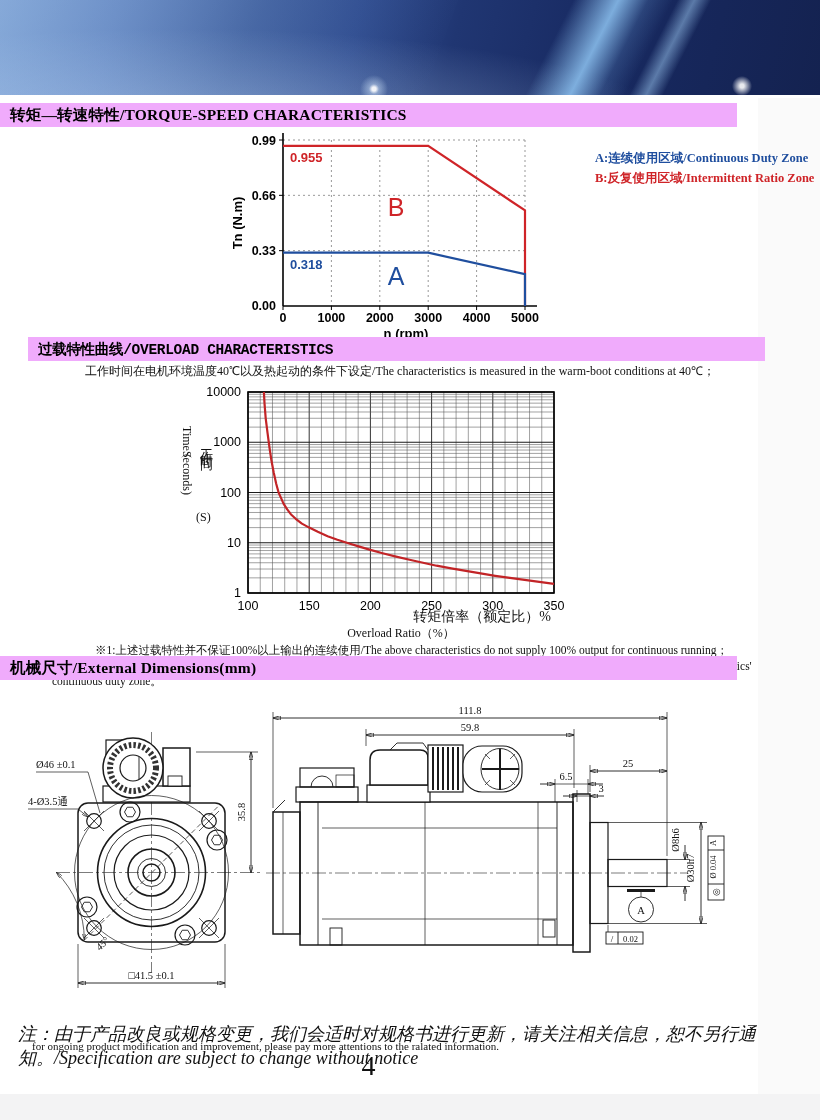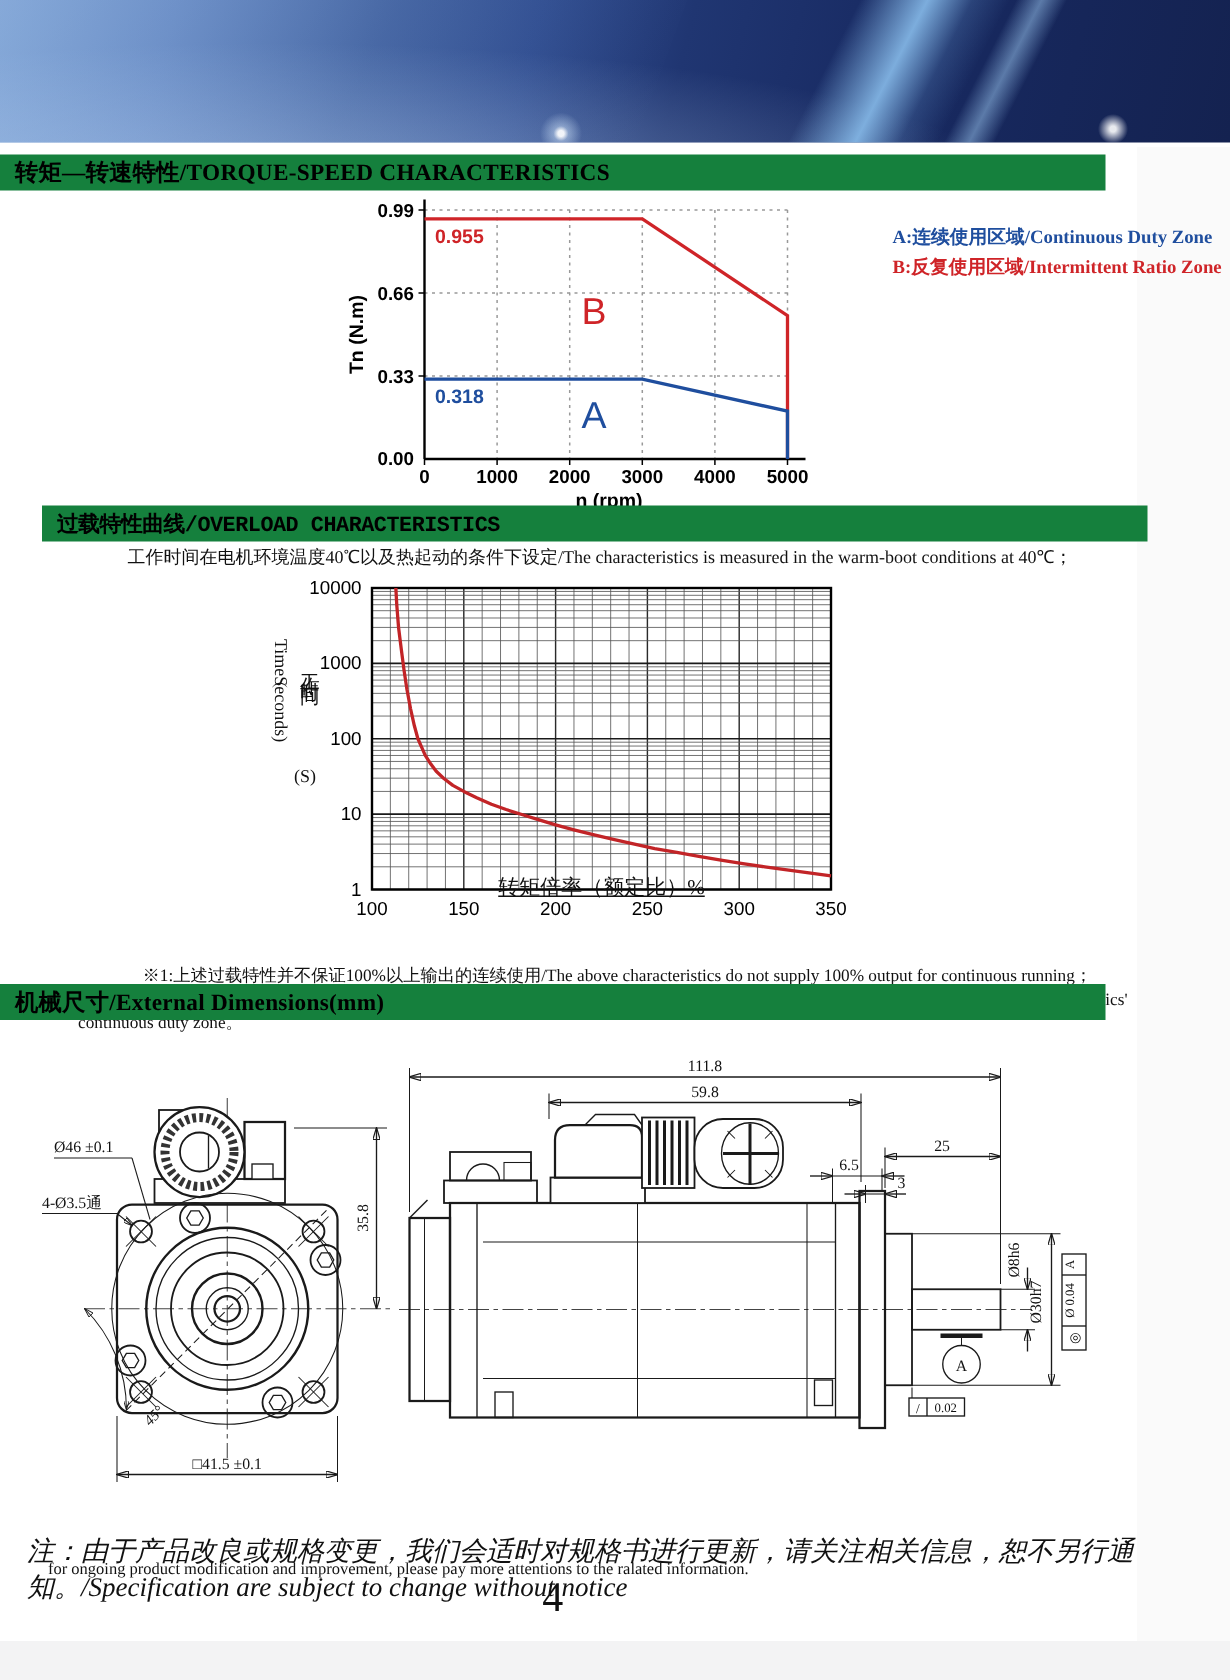--- a/index.html
+++ b/index.html
@@ -15,21 +15,21 @@
       linear-gradient(104deg,#7096cc 0%,#5c80bd 14%,#41619f 30%,#2f4c8f 43%,#203672 55%,#182a62 72%,#142250 100%);}
   .banner .s1{position:absolute;left:548px;top:-20px;width:100px;height:140px;transform:skewX(-27deg);
     background:linear-gradient(90deg,rgba(150,200,245,0),rgba(142,196,242,.85) 45%,rgba(120,175,230,.2) 75%,rgba(120,175,230,0));}
   .banner .s2{position:absolute;left:652px;top:-20px;width:34px;height:140px;transform:skewX(-27deg);
     background:linear-gradient(90deg,rgba(150,200,245,0),rgba(160,205,245,.5),rgba(150,200,245,0));}
   .banner .s0{position:absolute;left:-60px;top:-10px;width:500px;height:120px;transform:skewX(-20deg);
     background:linear-gradient(100deg,rgba(175,205,240,.4),rgba(130,165,215,.12) 60%,rgba(130,165,215,0));}
   .rstrip{position:absolute;left:758px;top:98px;width:62px;height:996px;background:#fafafa;}
   .bband{position:absolute;left:0;top:1094px;width:820px;height:26px;background:#f3f3f4;}
   
-  .bar{position:absolute;left:0;width:737px;height:24px;background:#15803d;
+  .bar{position:absolute;left:0;width:737px;height:24px;background:#f0abfc;
        display:flex;align-items:center;padding-left:10px;box-sizing:border-box;}
   .bar .t{font-weight:bold;font-size:15.5px;color:#000;letter-spacing:.2px;}
   .bar2f{font-family:"Liberation Mono",monospace;font-size:14.5px !important;letter-spacing:-.3px !important;}
   
   .note{font-size:12px;color:#111;}
   .fnote{font-size:11.5px;color:#111;}
   .legend{font-size:12.5px;font-weight:600;line-height:20px;}
   .pageno{font-size:28px;text-align:center;width:737px;left:0;}
   
   .g{stroke:#999;stroke-width:1;stroke-dasharray:2 3;fill:none;}
@@ -192,21 +192,22 @@
       <text x="78" y="225" text-anchor="middle" class="tl2">100</text>
       <text x="139.2" y="225" text-anchor="middle" class="tl2">150</text>
       <text x="200.4" y="225" text-anchor="middle" class="tl2">200</text>
       <text x="261.6" y="225" text-anchor="middle" class="tl2">250</text>
       <text x="322.8" y="225" text-anchor="middle" class="tl2">300</text>
       <text x="384" y="225" text-anchor="middle" class="tl2">350</text>
     </svg>
   <div class="abs vtext" style="left:178px;top:426px;font-size:12px;">Time（Seconds)</div>
   <div class="abs vtext" style="left:197px;top:438px;font-size:13px;letter-spacing:3px;">工作时间</div>
   <div class="abs" style="left:196px;top:510px;font-size:12px;">(S)</div>
-  <div class="abs" style="left:251px;top:583px;width:300px;text-align:center;font-size:14px;text-decoration:underline;">转矩倍率（额定比）%</div>
+  <div class="abs" style="left:251px;top:608px;width:300px;text-align:right;font-size:14px;">转矩倍率（额定比）%</div>
+  <div class="abs" style="left:251px;top:625px;width:300px;text-align:center;font-size:12px;">Overload Ratio（%）</div>
 
   <div class="abs fnote" style="left:95px;top:643px;width:660px;">※1:上述过载特性并不保证100%以上输出的连续使用/The above characteristics do not supply 100% output for continuous running；</div>
   <div class="abs fnote" style="left:52px;top:659px;width:700px;">※2:使用时，请确保有效转矩在“转矩-转速特性”的连续使用范围内/Please make sure that the effective torque is in the range of T-N characteristics' continuous duty zone。</div>
 
   <div class="bar" style="top:656px;">
     <span class="t">机械尺寸/External Dimensions(mm)</span>
   </div>
 
   <svg id="dw" class="abs" style="left:0;top:688px;" width="740" height="330" viewBox="0 0 740 330">
     <defs>

